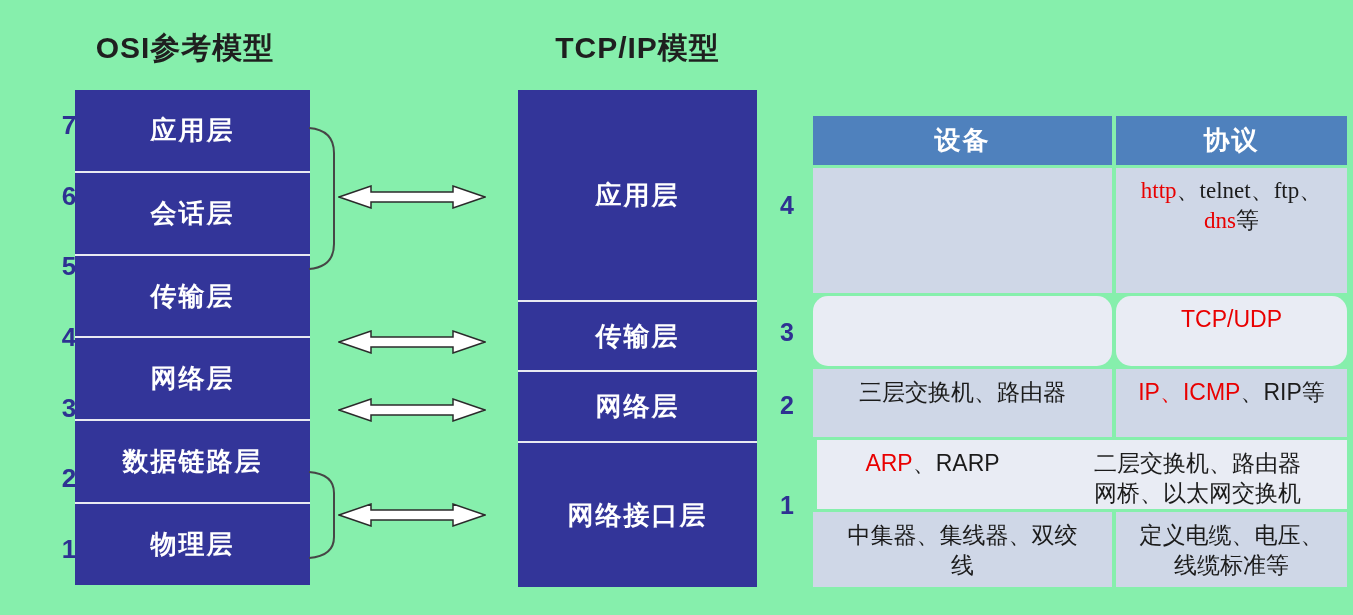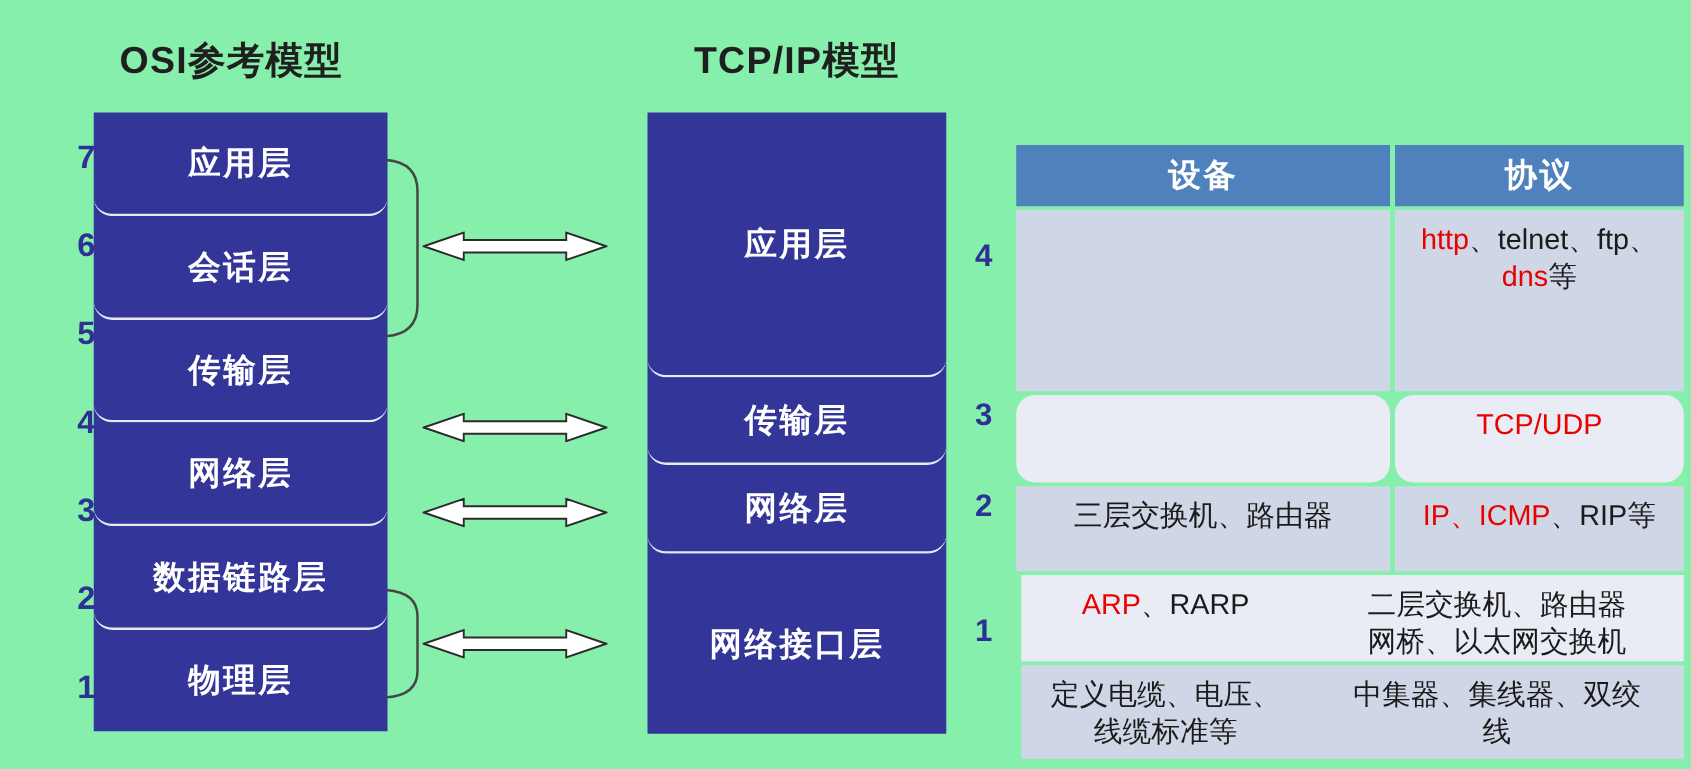--- a/index.html
+++ b/index.html
@@ -9,21 +9,21 @@
   
   .model-title{position:absolute;top:28px;font-size:30px;font-weight:600;color:#1f1f1f;text-align:center;letter-spacing:1px;}
   .osi-title{left:60px;width:250px;}
   .tcp-title{left:518px;width:239px;}
 
   
   .model-box{position:absolute;background:#333599;display:flex;flex-direction:column;}
   .osi-box{left:75px;top:90px;width:235px;height:495px;}
   .tcp-box{left:518px;top:90px;width:239px;height:497px;}
   .layer{display:flex;align-items:center;justify-content:center;color:#ffffff;
-         font-weight:bold;font-size:26px;border-bottom:2px solid #e9e9f2;box-sizing:border-box;letter-spacing:2px;border-radius:15px;}
+         font-weight:bold;font-size:26px;border-bottom:2px solid #e9e9f2;box-sizing:border-box;letter-spacing:2px;}
   .layer:last-child{border-bottom:none;}
   .osi-box .layer{flex:1;}
   .tl0{height:212px;}.tl1{height:70px;}.tl2{height:71px;}.tl3{height:144px;}
 
   
   .osi-nums{position:absolute;left:52px;top:90px;width:34px;height:495px;display:flex;flex-direction:column;}
   .osi-num{flex:1;display:flex;align-items:center;justify-content:center;color:#2e3192;font-weight:bold;font-size:26px;}
 
   
   .arrow{position:absolute;left:338px;width:148px;height:24px;}
@@ -36,21 +36,21 @@
 
   
   .ctable{position:absolute;left:813px;top:116px;width:534px;}
   .thead{display:flex;}
   .th{height:49px;line-height:49px;text-align:center;color:#ffffff;font-weight:bold;
       font-size:26px;background:#4f81bd;box-sizing:border-box;letter-spacing:2px;}
   .trow{display:flex;margin-top:3px;}
   .cdev{width:299px;}
   .cpro{width:231px;margin-left:4px;}
   .cell{box-sizing:border-box;text-align:center;padding-top:8px;font-size:23px;line-height:30px;color:#1b1b1b;}
-  .h0{height:145px;}.h1{height:70px;border-radius:15px;}.h2{height:68px;}.h3{height:69px;}.h4{height:75px;}
+  .h0{height:125px;font-family:Liberation Serif, serif;}.h1{height:70px;border-radius:15px;}.h2{height:68px;}.h3{height:69px;}.h4{height:75px;}
   .band-a{background:#cfd7e7;}
   .band-b{background:#e9ecf4;}
   .red{color:#e90000;}
   .black{color:#1b1b1b;}
 
   
   .tnum{position:absolute;left:770px;width:34px;text-align:center;color:#2e3192;font-weight:bold;font-size:25px;}
   .tn0{top:191px;}.tn1{top:318px;}.tn2{top:391px;}.tn3{top:491px;}
 </style>
 </head>
@@ -156,28 +156,28 @@
           <span class="red">ARP</span><span class="black">、RARP</span>
         </div>
       </div>
       <div class="cell cdev band-b h3">
         <div>二层交换机、路由器</div>
         <div>网桥、以太网交换机</div>
       </div>
     </div>
 
     <div class="trow">
+      <div class="cell cdev band-a h4">
+        <div>中集器、集线器、双绞</div>
+        <div>线</div>
+      </div>
       <div class="cell cpro band-a h4">
         <div>
           <span class="black">定义电缆、电压、</span>
         </div>
         <div>
           <span class="black">线缆标准等</span>
         </div>
       </div>
-      <div class="cell cdev band-a h4">
-        <div>中集器、集线器、双绞</div>
-        <div>线</div>
-      </div>
     </div>
   </div>
 
 </div>
 
 </body></html>

